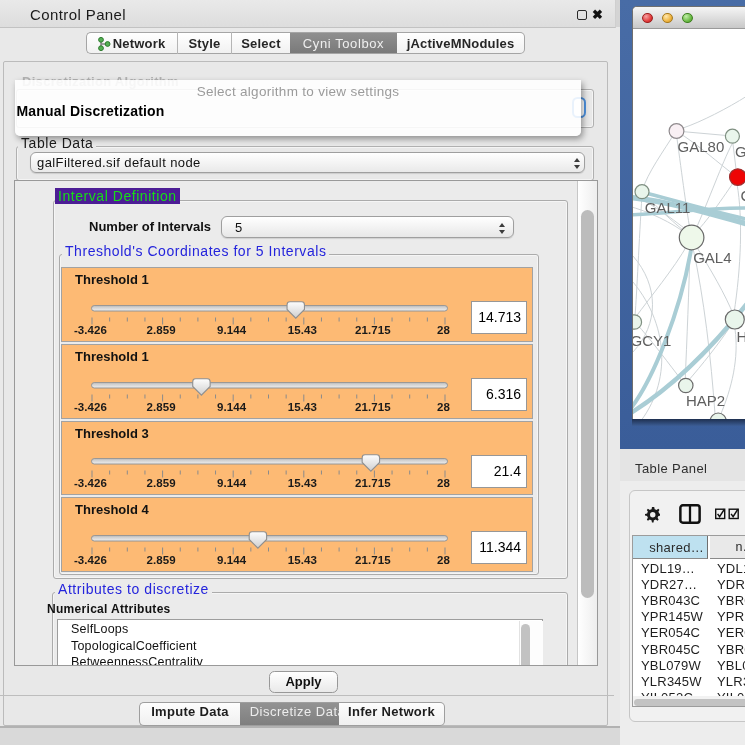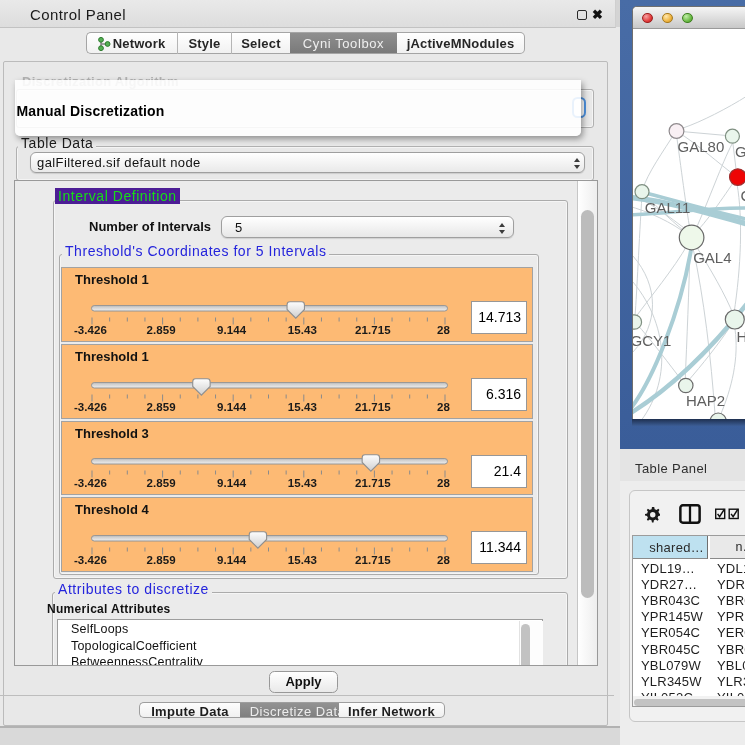--- a/index.html
+++ b/index.html
@@ -25,21 +25,21 @@
 .arrows .up{position:absolute;left:0;top:0;width:0;height:0;border-left:3.5px solid transparent;border-right:3.5px solid transparent;border-bottom:4.5px solid #3c3c3c;}
 .arrows .dn{position:absolute;left:0;bottom:0;width:0;height:0;border-left:3.5px solid transparent;border-right:3.5px solid transparent;border-top:4.5px solid #3c3c3c;}
 
 #bigpanel{left:14px;top:180px;width:584px;height:486px;border:1px solid #999;background:#ebebeb;box-sizing:border-box;overflow:hidden;}
 
 .thbox{position:absolute;left:46px;width:472px;height:74.5px;border:1px solid #a2a2a2;background:#fdba74;box-sizing:border-box;}
 .thbox .tl{position:absolute;left:13px;top:4px;font-size:13px;font-weight:bold;color:#111;}
 .ticklbl{position:absolute;width:56px;text-align:center;top:55.5px;font-size:11.5px;font-weight:bold;color:#1a1a1a;letter-spacing:0.1px;margin-left:-1.5px;}
 .valbox{position:absolute;left:409px;top:33px;width:56px;height:33px;border:1px solid #979797;background:#fff;font-size:14px;color:#000;text-align:right;line-height:31px;padding-right:5px;box-sizing:border-box;}
 
-.bseg{position:absolute;top:0;height:16px;border-top:1px solid #9e9e9e;border-bottom:1px solid #9e9e9e;background:linear-gradient(#fdfdfd,#f0f0f0);box-sizing:border-box;}
+.bseg{position:absolute;top:0;height:24px;border-top:1px solid #9e9e9e;border-bottom:1px solid #9e9e9e;background:linear-gradient(#fdfdfd,#f0f0f0);box-sizing:border-box;}
 .bseg.sel{background:linear-gradient(#929292,#7f7f7f);}
 .bseg .lbl{position:absolute;width:100%;text-align:center;top:1px;font-size:13px;font-weight:bold;color:#1d1d1d;letter-spacing:0.3px;}
 .bseg.sel .lbl{color:#ededed;font-weight:normal;letter-spacing:0.5px;}
 
 #bluewin{left:619.5px;top:0;width:125.5px;height:449px;background:linear-gradient(#486ca6,#3a5d99);}
 #subwin{left:632px;top:6px;width:113px;height:414px;background:#fff;border:1px solid #6f6f6f;border-right:none;border-radius:5px 0 0 0;box-sizing:border-box;overflow:hidden;}
 #subtitle{position:absolute;left:0;top:0;width:113px;height:21px;background:linear-gradient(#f5f5f5,#c8c8c8);border-bottom:1px solid #9a9a9a;}
 .light{position:absolute;top:5.5px;width:10.5px;height:10.5px;border-radius:50%;box-sizing:border-box;}
 #canvasedge{left:632px;top:419px;width:113px;height:7px;background:linear-gradient(#1e3050,#3c5d95);}
 #tpbar{left:620px;top:449px;width:125px;height:32px;background:#e4e4e4;border-bottom:1px solid #d0d0d0;}
@@ -429,14 +429,15 @@
     <div class="trow" style="left:84px;top:121.7px;">YBL0</div>
   <div class="trow" style="left:8px;top:137.9px;">YLR345W</div>
     <div class="trow" style="left:84px;top:137.9px;">YLR3</div>
   <div class="trow" style="left:8px;top:154.1px;">YIL052C</div>
     <div class="trow" style="left:84px;top:154.1px;">YIL0</div>
   <div class="abs" style="left:0;top:160px;width:113px;height:12px;background:#f2f2f2;"></div>
   <div class="abs" style="left:1px;top:162.5px;width:112px;height:7px;background:#c3c3c3;border-radius:4px 0 0 4px;"></div>
 </div>
 
 <div class="abs" style="left:15px;top:80px;width:566px;height:56px;background:rgba(255,255,255,0.88);border-radius:0 0 5px 5px;box-shadow:2px 3px 6px rgba(0,0,0,0.38);">
+  <div style="position:absolute;left:0;top:4px;width:100%;text-align:center;font-size:13.5px;color:#9b9b9b;letter-spacing:0.3px;">Select algorithm to view settings</div>
   <div style="position:absolute;left:1.5px;top:22.5px;font-size:14px;font-weight:bold;color:#000;letter-spacing:0.2px;">Manual Discretization</div>
 </div>
 
 </body></html>

